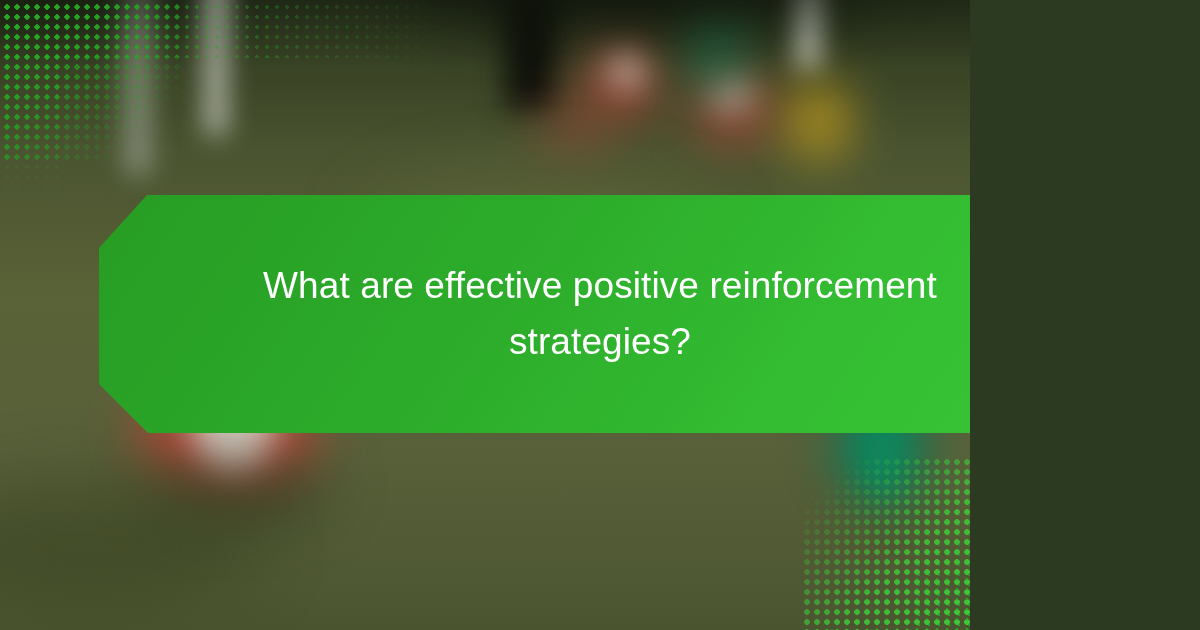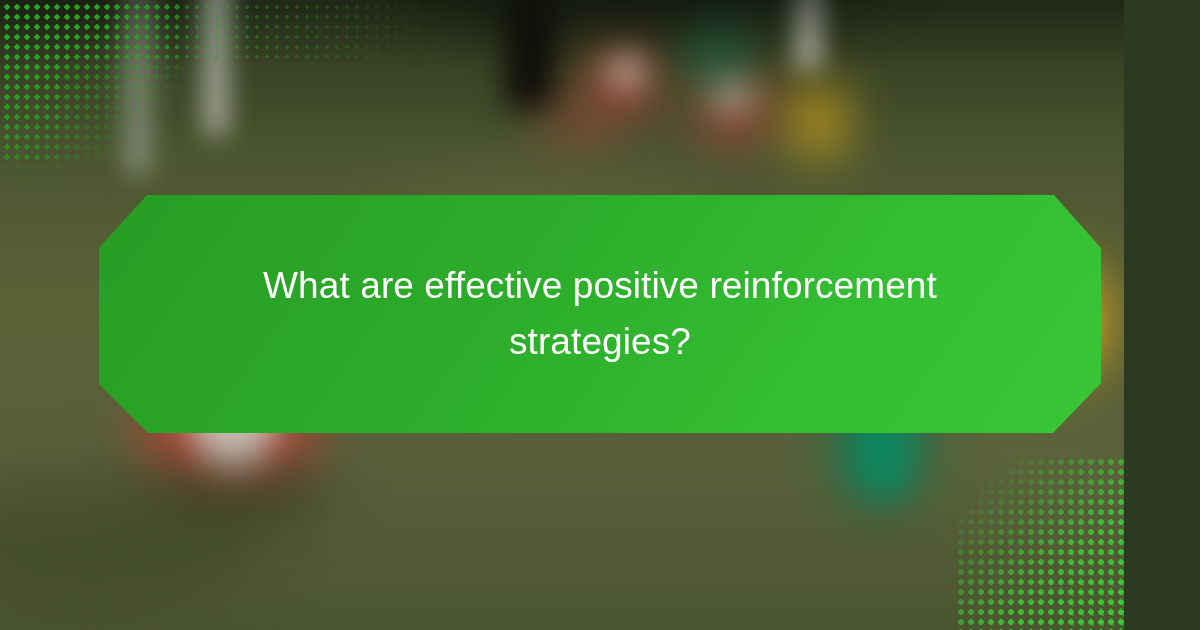--- a/index.html
+++ b/index.html
@@ -7,21 +7,21 @@
     margin: 0;
     padding: 0;
     background: #2d3a22;
   }
   body {
     font-family: "Liberation Sans", sans-serif;
   }
 
   #stage {
     position: relative;
-    width: 1124px;
+    width: 970px;
     height: 630px;
     overflow: hidden;
     background: #4c5733;
   }
 
   
   .bg-photo {
     position: absolute;
     inset: -60px;
     filter: blur(0px);

